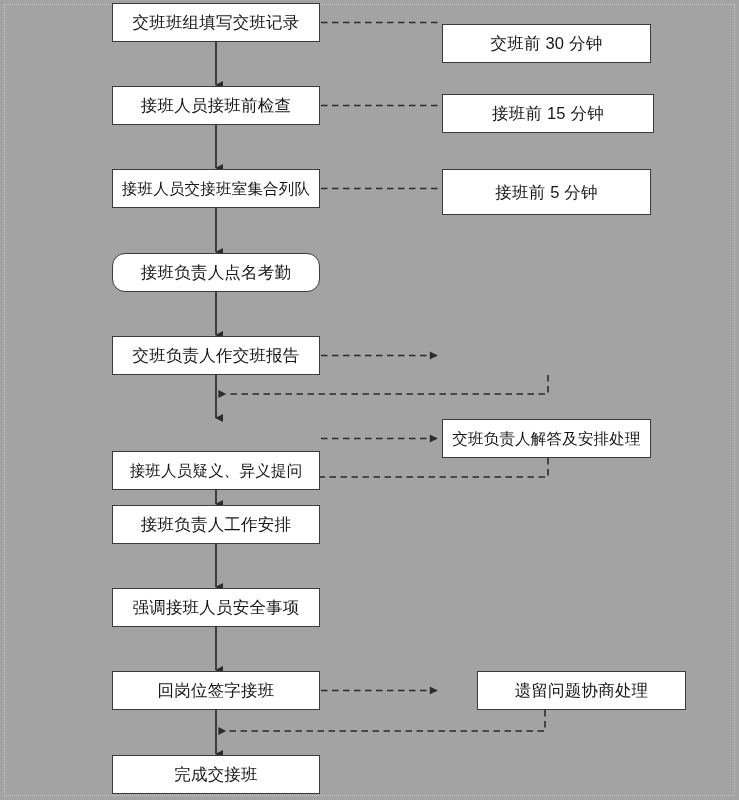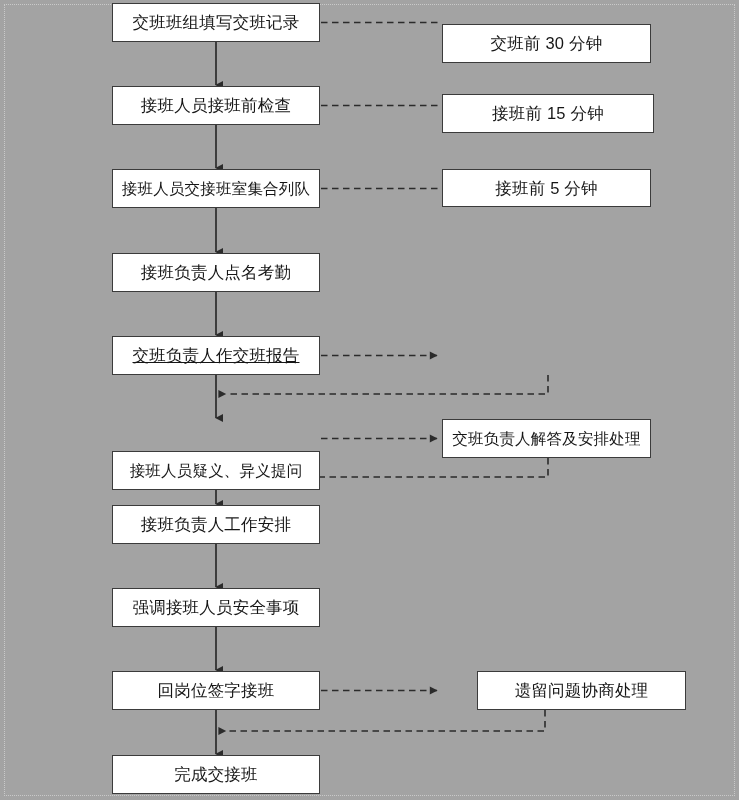--- a/index.html
+++ b/index.html
@@ -59,27 +59,27 @@
       <polyline points="548,458 548,477 226,477" marker-end="url(#ahLeft)"></polyline>
 
       <line x1="321" y1="690.5" x2="437" y2="690.5" marker-end="url(#ahRight)"></line>
       <polyline points="545,710 545,731 226,731" marker-end="url(#ahLeft)"></polyline>
     </g>
   </svg>
 
   <div class="node" style="left:112px;top:3px;width:208px;height:39px;">交班班组填写交班记录</div>
   <div class="node" style="left:112px;top:86px;width:208px;height:39px;">接班人员接班前检查</div>
   <div class="node small" style="left:112px;top:169px;width:208px;height:39px;">接班人员交接班室集合列队</div>
-  <div class="node" style="left:112px;top:253px;width:208px;height:39px;">接班负责人点名考勤</div>
-  <div class="node" style="left:112px;top:336px;width:208px;height:39px;text-decoration:underline;">交班负责人作交班报告</div>
+  <div class="node" style="left:112px;top:253px;width:208px;height:39px;border-radius:13px;">接班负责人点名考勤</div>
+  <div class="node" style="left:112px;top:336px;width:208px;height:39px;">交班负责人作交班报告</div>
   <div class="node small" style="left:112px;top:419px;width:208px;height:39px;margin-top:32px;">接班人员疑义、异义提问</div>
   <div class="node" style="left:112px;top:505px;width:208px;height:39px;">接班负责人工作安排</div>
   <div class="node" style="left:112px;top:588px;width:208px;height:39px;">强调接班人员安全事项</div>
   <div class="node" style="left:112px;top:671px;width:208px;height:39px;">回岗位签字接班</div>
   <div class="node" style="left:112px;top:755px;width:208px;height:39px;">完成交接班</div>
 
   <div class="node" style="left:442px;top:3px;width:209px;height:39px;margin-top:21px;">交班前 30 分钟</div>
   <div class="node" style="left:442px;top:94px;width:212px;height:39px;">接班前 15 分钟</div>
-  <div class="node" style="left:442px;top:169px;width:209px;height:38px;">接班前 5 分钟</div>
+  <div class="node" style="left:442px;top:169px;width:209px;height:46px;">接班前 5 分钟</div>
   <div class="node small" style="left:442px;top:419px;width:209px;height:39px;">交班负责人解答及安排处理</div>
   <div class="node" style="left:442px;top:671px;width:209px;height:39px;margin-left:35px;">遗留问题协商处理</div>
 
 </div>
 
 </body></html>

